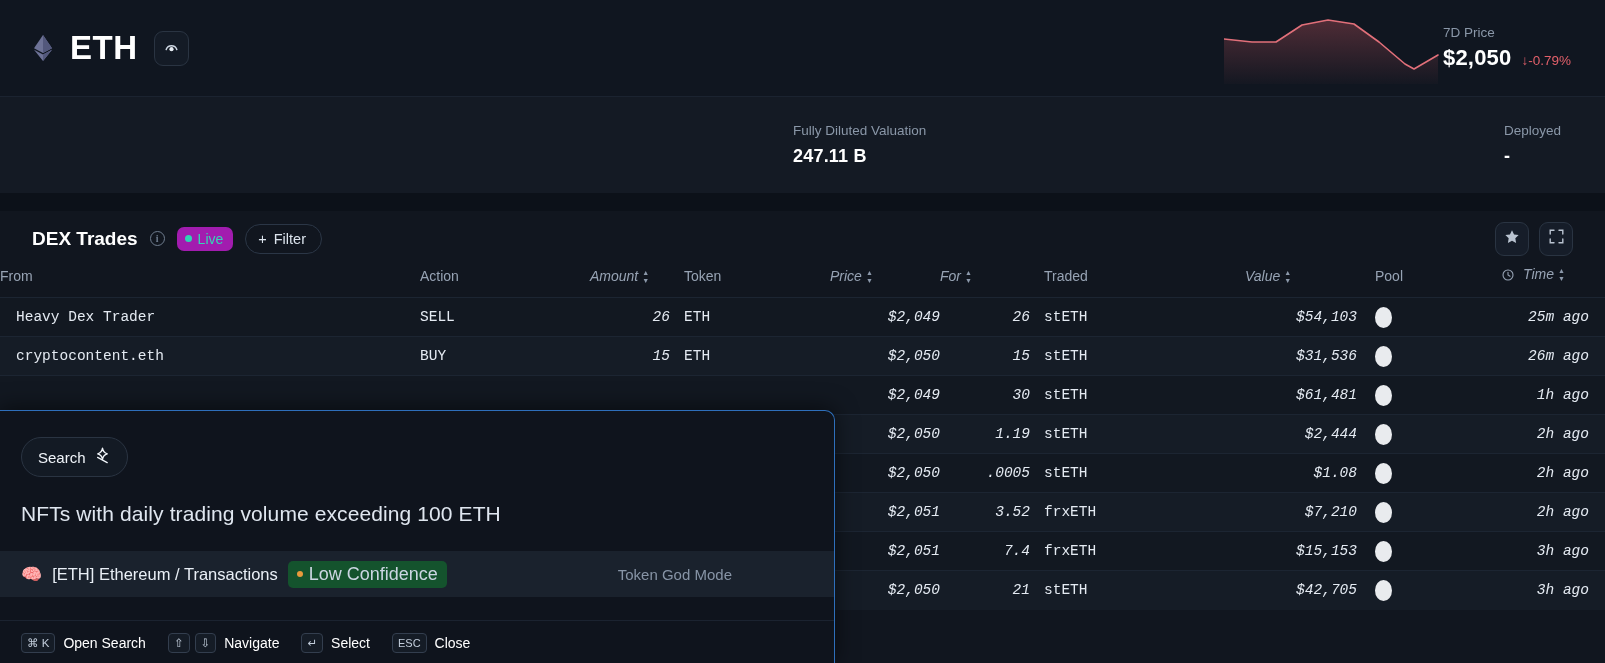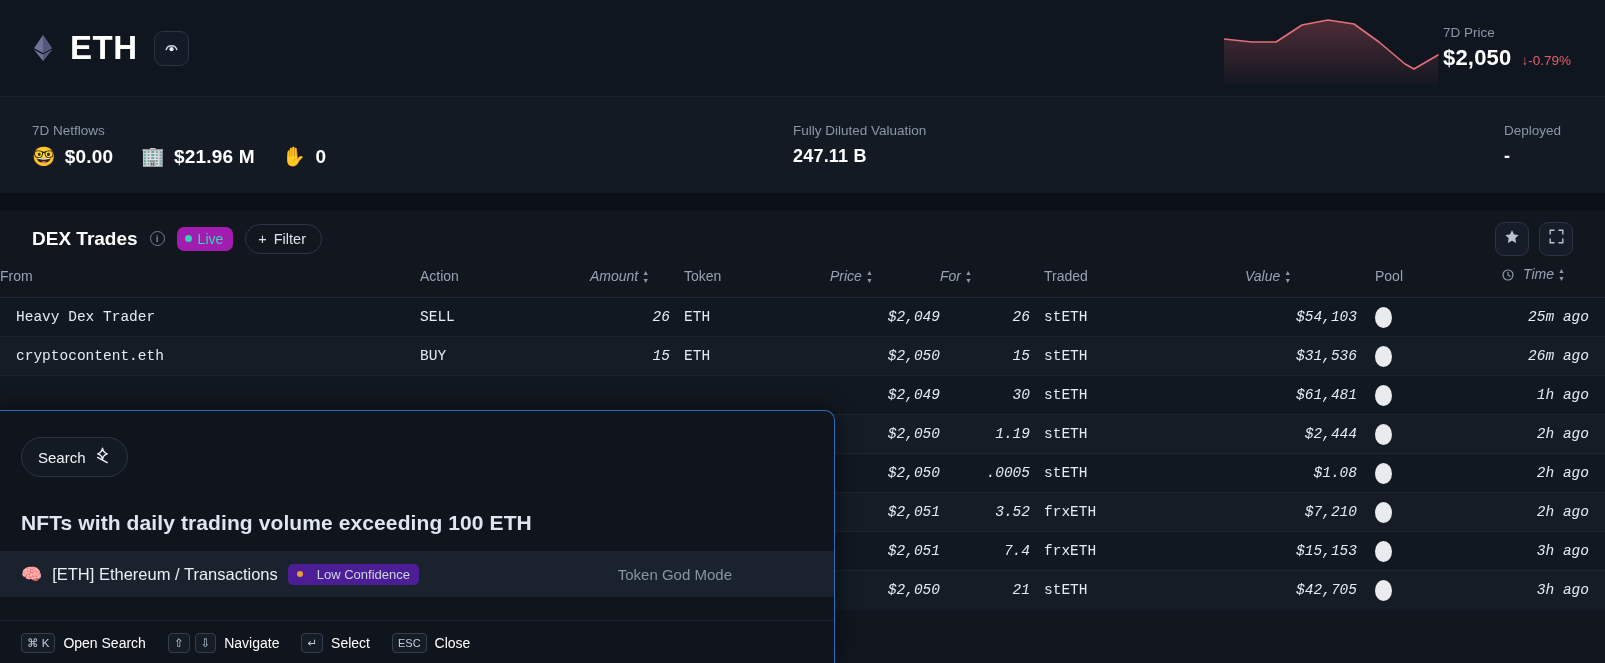--- a/index.html
+++ b/index.html
@@ -141,35 +141,35 @@
     box-shadow: 0 -2px 22px rgba(0,0,0,.55);
   }
   .sp-body { padding: 26px 22px 0 22px; }
   .search-pill {
     display: inline-flex; align-items: center; gap: 8px;
     border: 1px solid #2a3442; border-radius: 20px;
     padding: 9px 16px; background: #131a24;
     font-size: 15px; color: #f0f4f9; cursor: pointer;
   }
   .sp-q {
-    margin-top: 34px; font-size: 21px; color: #dfe6ef; font-weight: 700;
+    margin-top: 25px; font-size: 21px; color: #dfe6ef; font-weight: 400;
     letter-spacing: .1px;
   }
   .sp-result {
     position: absolute; left: 0; top: 140px; width: 835px; height: 46px;
     background: #1a222d; display: flex; align-items: center; padding: 0 22px;
     cursor: pointer;
   }
   .sp-res-left { display: flex; align-items: center; gap: 10px; }
   .brain { font-size: 17px; line-height: 1; }
   .sp-res-txt { font-size: 16.5px; color: #e9eff6; }
   .conf-badge {
-    display: inline-flex; align-items: center; gap: 14px;
-    background: #4c1d95; border-radius: 5px; padding: 3px 9px;
-    font-size: 13px; color: #ccd6e2;
+    display: inline-flex; align-items: center; gap: 6px;
+    background: #14532d; border-radius: 5px; padding: 3px 9px;
+    font-size: 18px; color: #ccd6e2;
   }
   .conf-dot { width: 6px; height: 6px; border-radius: 50%; background: #e89a3c; }
   .sp-res-right { margin-left: auto; font-size: 15px; color: #8794a6; padding-right: 80px; }
   .sp-footer {
     position: absolute; left: 0; bottom: 0; width: 835px; height: 44px;
     background: #0f141d; border-top: 1px solid #1b2330;
     display: flex; align-items: center; gap: 22px; padding: 0 22px;
   }
   .kb { display: flex; align-items: center; gap: 8px; }
   .key {
@@ -225,37 +225,20 @@
         <div class="price-lbl">7D Price</div>
         <div class="price-row">
           <span class="price-val">$2,050</span>
           <span class="price-chg">↓-0.79%</span>
         </div>
       </div>
     </div>
   </div>
 
   <div class="metrics">
-    <div class="m-col">
-      <div class="m-lbl">7D Netflows</div>
-      <div class="m-vals">
-        <span class="m-item">
-          <span class="m-emoji">🤓</span>
-          <span class="m-num">$0.00</span>
-        </span>
-        <span class="m-item">
-          <span class="m-emoji">🏢</span>
-          <span class="m-num">$21.96 M</span>
-        </span>
-        <span class="m-item">
-          <span class="m-emoji">✋</span>
-          <span class="m-num">0</span>
-        </span>
-      </div>
-    </div>
 
     <div class="m-col m-fdv">
       <div class="m-lbl">Fully Diluted Valuation</div>
       <div class="m-num">247.11 B</div>
     </div>
 
     <div class="m-col m-dep">
       <div class="m-lbl">Deployed</div>
       <div class="m-dash">-</div>
     </div>

